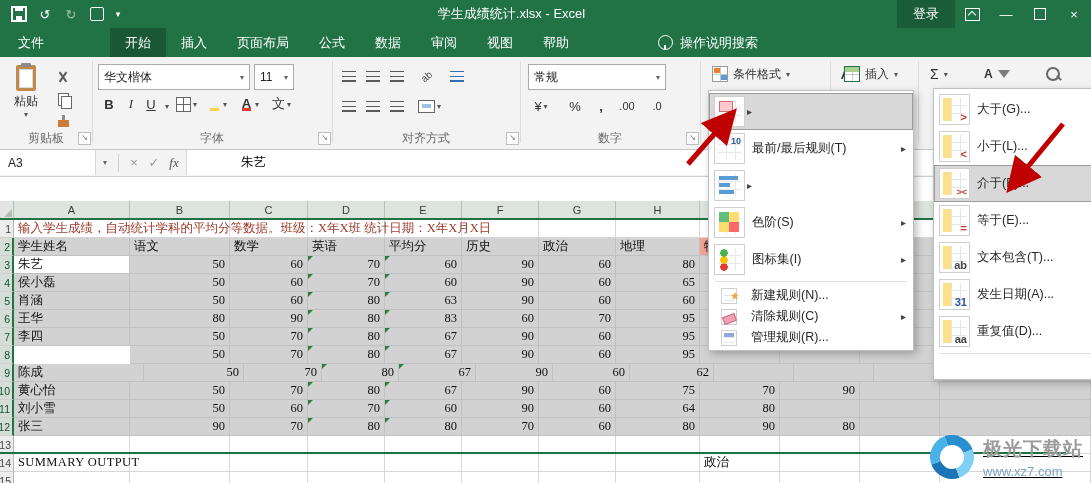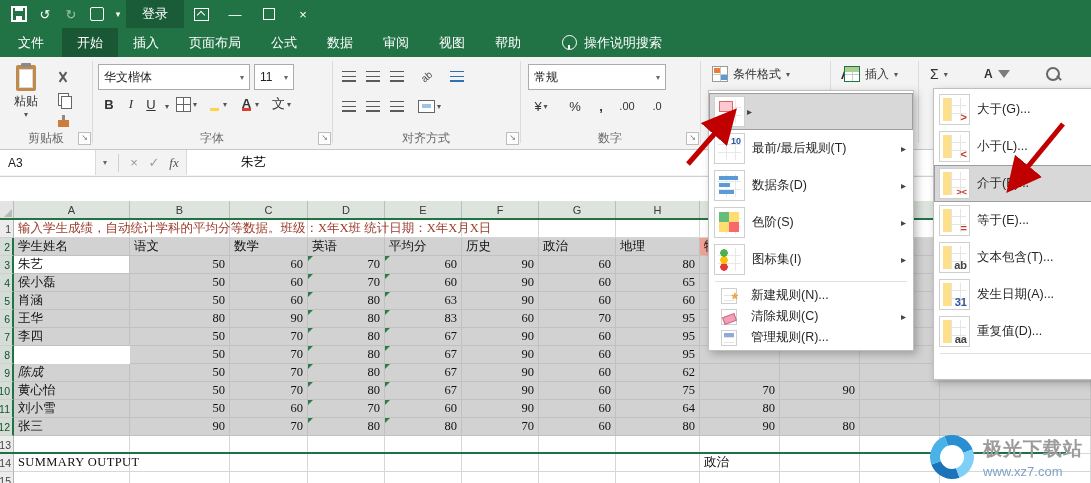--- a/index.html
+++ b/index.html
@@ -17,21 +17,21 @@
   .tm{width:12px;height:12px;border:1px solid #fff;border-radius:2px;}
   .tb-title{flex:1;text-align:center;font-size:13px;white-space:nowrap;}
   .tb-right{display:flex;align-items:center;height:28px;}
   .login{background:#1a5c38;padding:0 16px;height:28px;line-height:28px;font-size:13px;}
   .wbtn{width:34px;height:28px;display:flex;align-items:center;justify-content:center;font-size:13px;}
   .rd{width:13px;height:11px;border:1px solid #fff;position:relative;}
   .rd::after{content:"";position:absolute;left:3px;top:3px;width:5px;height:5px;border-left:1px solid #fff;border-top:1px solid #fff;transform:rotate(45deg);}
   .mx{width:10px;height:10px;border:1px solid #fff;}
 
   
-  .tabbar{height:29px;background:#217346;display:flex;align-items:stretch;color:#fff;}
+  .tabbar{height:29px;background:#217346;display:flex;align-items:stretch;color:#fff;gap:48px;}
   .tab{padding:0 15px;line-height:29px;font-size:13px;white-space:nowrap;}
   .tab.file{padding:0 18px;}
   .tab.active{background:rgba(0,0,0,.24);}
   .tabs{display:flex;}
   .tellme{margin-left:26px;display:flex;align-items:center;gap:7px;font-size:13px;}
   .bulb{width:13px;height:13px;border:1px solid #fff;border-radius:50%;position:relative;}
   .bulb::after{content:"";position:absolute;left:5px;top:9px;width:2px;height:4px;background:#fff;}
 
   
   .ribbon{position:relative;height:92px;background:#f3f3f3;border-bottom:1px solid #c8c8c8;}
@@ -161,21 +161,21 @@
   .greater-than-icon::after{content:">";}
   .less-than-icon::after{content:"<";}
   .between-icon::after{content:"><";font-size:9px;}
   .equal-to-icon::after{content:"=";}
   .text-contains-icon::after{content:"ab";color:#444;}
   .date-occurring-icon::after{content:"31";color:#2f5597;}
   .duplicate-values-icon::after{content:"aa";color:#444;}
 
   
   .arrows{position:absolute;inset:0;z-index:40;pointer-events:none;}
-  .wm{position:absolute;right:8px;bottom:4px;display:flex;align-items:center;gap:9px;z-index:50;}
+  .wm{position:absolute;right:8px;bottom:4px;display:flex;align-items:center;gap:9px;z-index:50;text-decoration:underline;}
   .wm-logo{width:44px;height:44px;border-radius:50%;background:#fff;border:10px solid;border-color:#2a8fd0 #7fd0f7 #1b74b8 #49b2e8;transform:rotate(25deg);box-sizing:border-box;}
   .wm-name{font-size:19px;color:#9b9b9b;font-weight:bold;letter-spacing:1px;}
   .wm-url{font-size:13px;color:#7fa3c7;margin-top:2px;}
 </style>
 </head>
 <body>
 
 <div class="app">
 
   <div class="titlebar">
@@ -183,20 +183,21 @@
       <span class="qbtn">
           <span class="sv"></span>
         </span>
       <span class="qbtn">↺</span>
       <span class="qbtn dim">↻</span>
       <span class="qbtn">
           <span class="tm"></span>
         </span>
       <span class="qbtn small">▾</span>
     </div>
+    <div class="tb-title">学生成绩统计.xlsx  -  Excel</div>
     <div class="tb-right">
       <span class="login">登录</span>
       <span class="wbtn">
           <span class="rd"></span>
         </span>
       <span class="wbtn">—</span>
       <span class="wbtn">
           <span class="mx"></span>
         </span>
       <span class="wbtn">×</span>
@@ -494,21 +495,21 @@
           <div class="cell num sel" style="width: 77px;">90</div>
           <div class="cell num sel" style="width: 77px;">60</div>
           <div class="cell num sel" style="width: 84px;">95</div>
           <div class="cell num sel" style="width: 80px;"></div>
           <div class="cell num sel" style="width: 80px;"></div>
           <div class="cell num sel" style="width: 80px;"></div>
           <div class="cell num sel" style="width: 151px;"></div>
         </div>
         <div class="row">
           <div class="gut gsel">9</div>
-          <div class="cell txt sel" style="width: 116px; font-style: italic;">陈成</div>
+          <div class="cell txt sel" style="width: 130px;">陈成</div>
           <div class="cell num sel" style="width: 100px;">50</div>
           <div class="cell num sel" style="width: 78px;">70</div>
           <div class="cell num err sel" style="width: 77px;">80</div>
           <div class="cell num err sel" style="width: 77px;">67</div>
           <div class="cell num sel" style="width: 77px;">90</div>
           <div class="cell num sel" style="width: 77px;">60</div>
           <div class="cell num sel" style="width: 84px;">62</div>
           <div class="cell num sel" style="width: 80px;"></div>
           <div class="cell num sel" style="width: 80px;"></div>
           <div class="cell num sel" style="width: 80px;"></div>
@@ -614,21 +615,20 @@
         <span class="ic highlight-cells-rules-icon"></span>
         <span class="sub">▸</span>
       </div>
       <div class="mi">
         <span class="ic top-bottom-rules-icon"></span>
         <span class="lbl">最前/最后规则(T)</span>
         <span class="sub">▸</span>
       </div>
       <div class="mi">
         <span class="ic data-bars-icon"></span>
-        <span class="lbl">数据条(D)</span>
         <span class="sub">▸</span>
       </div>
       <div class="mi">
         <span class="ic color-scales-icon"></span>
         <span class="lbl">色阶(S)</span>
         <span class="sub">▸</span>
       </div>
       <div class="mi">
         <span class="ic icon-sets-icon"></span>
         <span class="lbl">图标集(I)</span>

